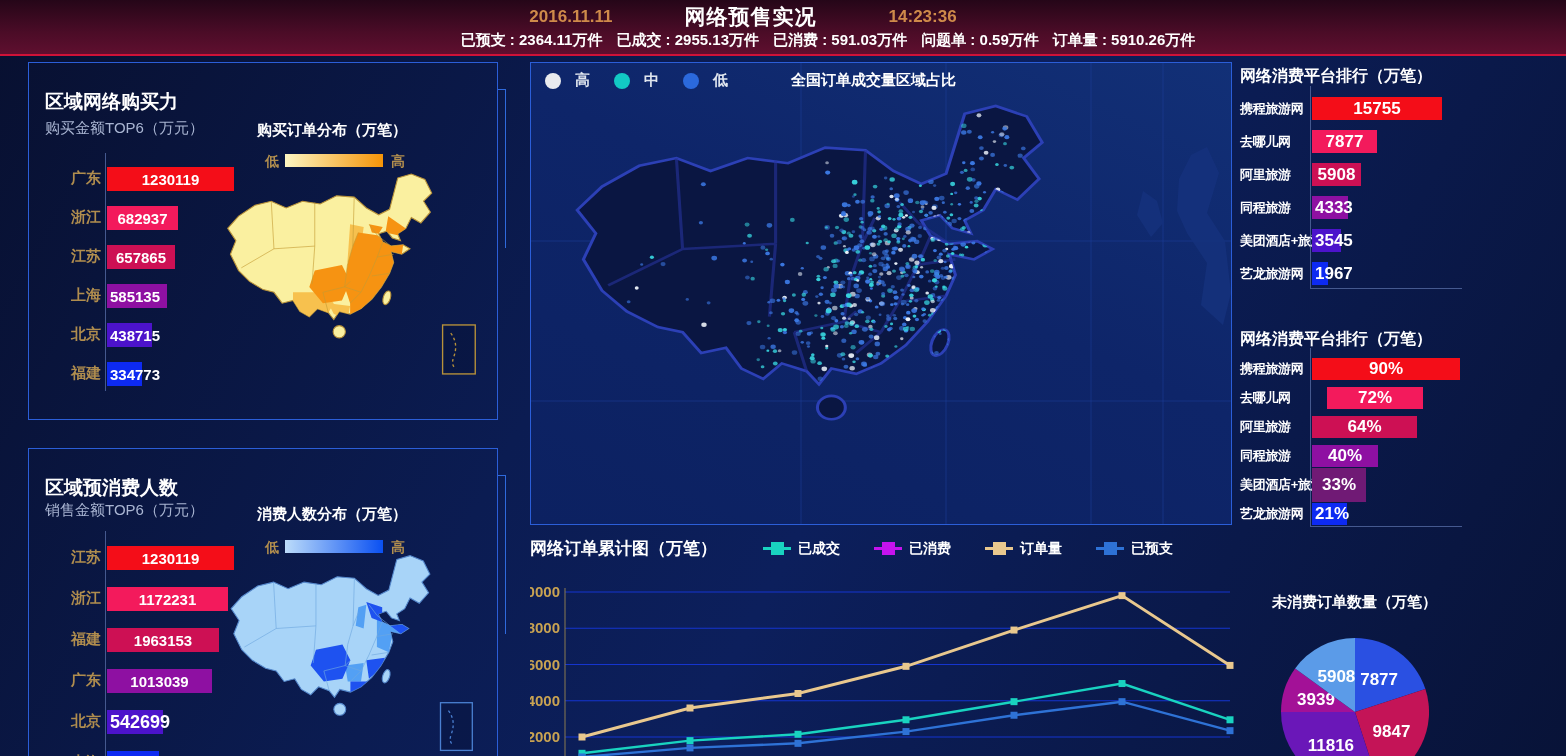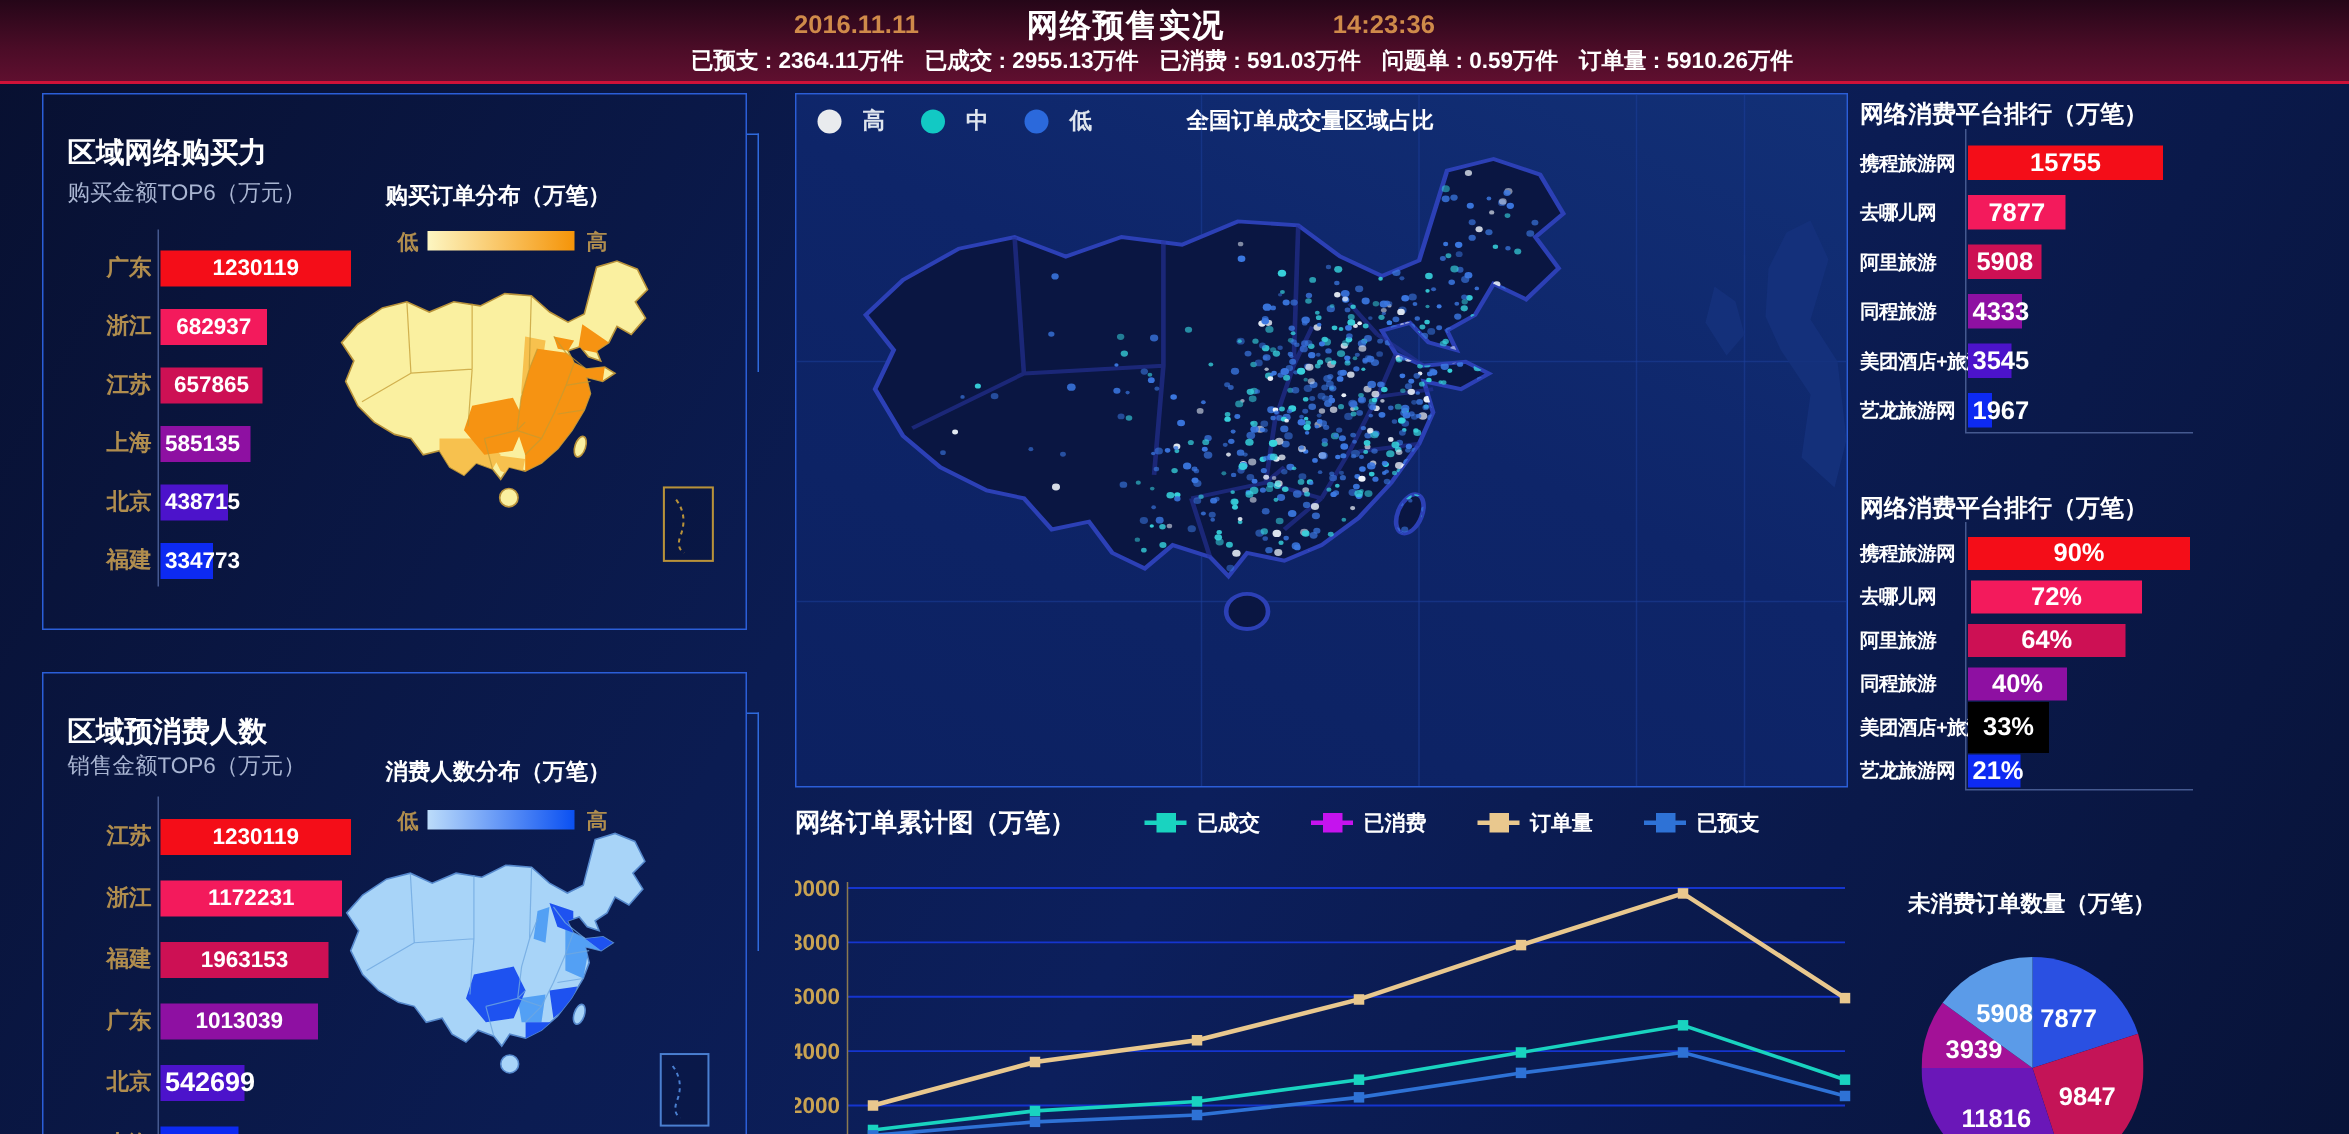--- a/index.html
+++ b/index.html
@@ -1140,39 +1140,39 @@
   <div class="hbars" id="bars5" style="left:0;top:292px;width:326px;height:176px">
       <div class="axisv" style="left: 70px; top: -6px; height: 178px;"></div>
       <div class="hrow" style="top: 0px; height: 29px; width: 100%;">
         <span class="hlabel-white" style="width: 66px; flex: 0 0 66px;">携程旅游网</span>
         <div class="hbar" style="margin-left: 6px; width: 148px; height: 22px; background: rgb(244, 13, 24);">
           <span class="hval" style="font-size: 17px; left: 50%; transform: translate(-50%, -50%);">90%</span>
         </div>
       </div>
       <div class="hrow" style="top: 29px; height: 29px; width: 100%;">
         <span class="hlabel-white" style="width: 66px; flex: 0 0 66px;">去哪儿网</span>
-        <div class="hbar" style="margin-left: 8px; width: 114px; height: 22px; background: rgb(243, 26, 92);">
+        <div class="hbar" style="margin-left: 21px; width: 96px; height: 22px; background: rgb(243, 26, 92);">
           <span class="hval" style="font-size: 17px; left: 50%; transform: translate(-50%, -50%);">72%</span>
         </div>
       </div>
       <div class="hrow" style="top: 58px; height: 29px; width: 100%;">
         <span class="hlabel-white" style="width: 66px; flex: 0 0 66px;">阿里旅游</span>
         <div class="hbar" style="margin-left: 6px; width: 105px; height: 22px; background: rgb(205, 16, 84);">
           <span class="hval" style="font-size: 17px; left: 50%; transform: translate(-50%, -50%);">64%</span>
         </div>
       </div>
       <div class="hrow" style="top: 87px; height: 29px; width: 100%;">
         <span class="hlabel-white" style="width: 66px; flex: 0 0 66px;">同程旅游</span>
         <div class="hbar" style="margin-left: 6px; width: 66px; height: 22px; background: rgb(142, 16, 162);">
           <span class="hval" style="font-size: 17px; left: 50%; transform: translate(-50%, -50%);">40%</span>
         </div>
       </div>
       <div class="hrow" style="top: 116px; height: 29px; width: 100%;">
         <span class="hlabel-white" style="width: 66px; flex: 0 0 66px;">美团酒店+旅游</span>
-        <div class="hbar" style="margin-left: 6px; width: 54px; height: 34px; background: #000000;">
+        <div class="hbar" style="margin-left: 6px; width: 54px; height: 34px; background: #701a75;">
           <span class="hval" style="font-size: 17px; left: 50%; transform: translate(-50%, -50%);">33%</span>
         </div>
       </div>
       <div class="hrow" style="top: 145px; height: 29px; width: 100%;">
         <span class="hlabel-white" style="width: 66px; flex: 0 0 66px;">艺龙旅游网</span>
         <div class="hbar" style="margin-left: 6px; width: 35px; height: 22px; background: rgb(13, 42, 242);">
           <span class="hval" style="font-size: 17px; left: 3px; transform: translateY(-50%);">21%</span>
         </div>
       </div>
       <div class="baseh" style="left: 70px; top: 172px; width: 152px;"></div>

